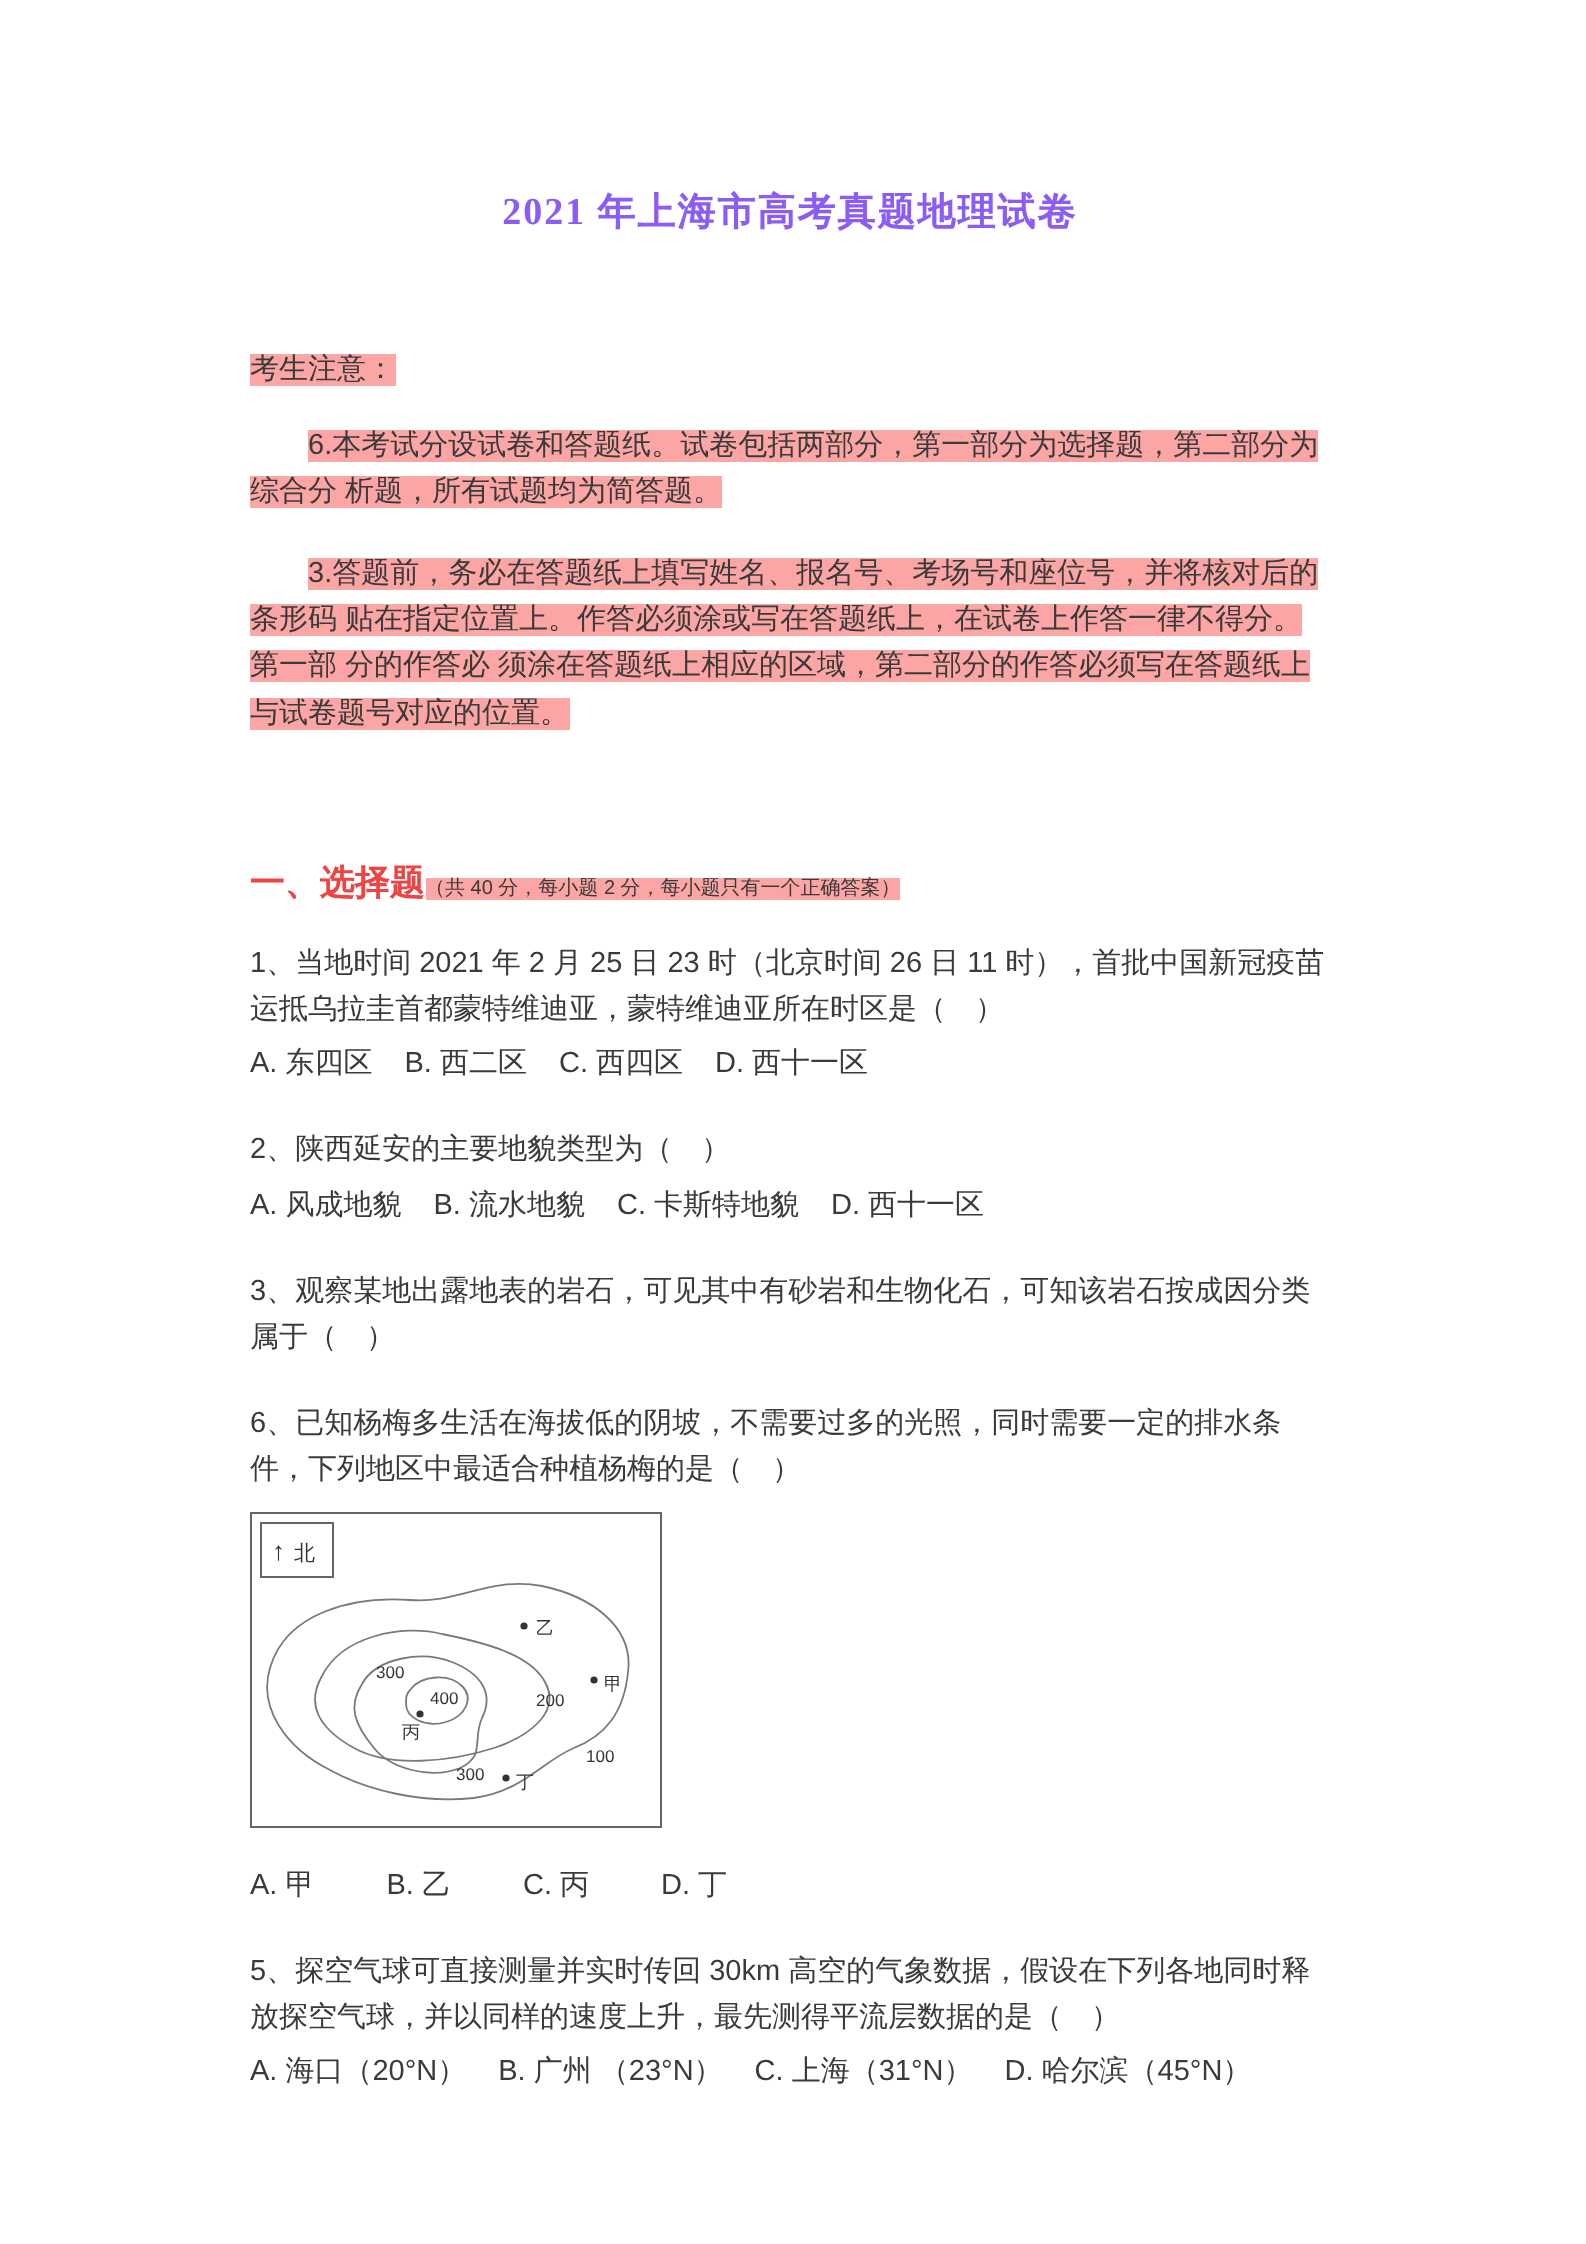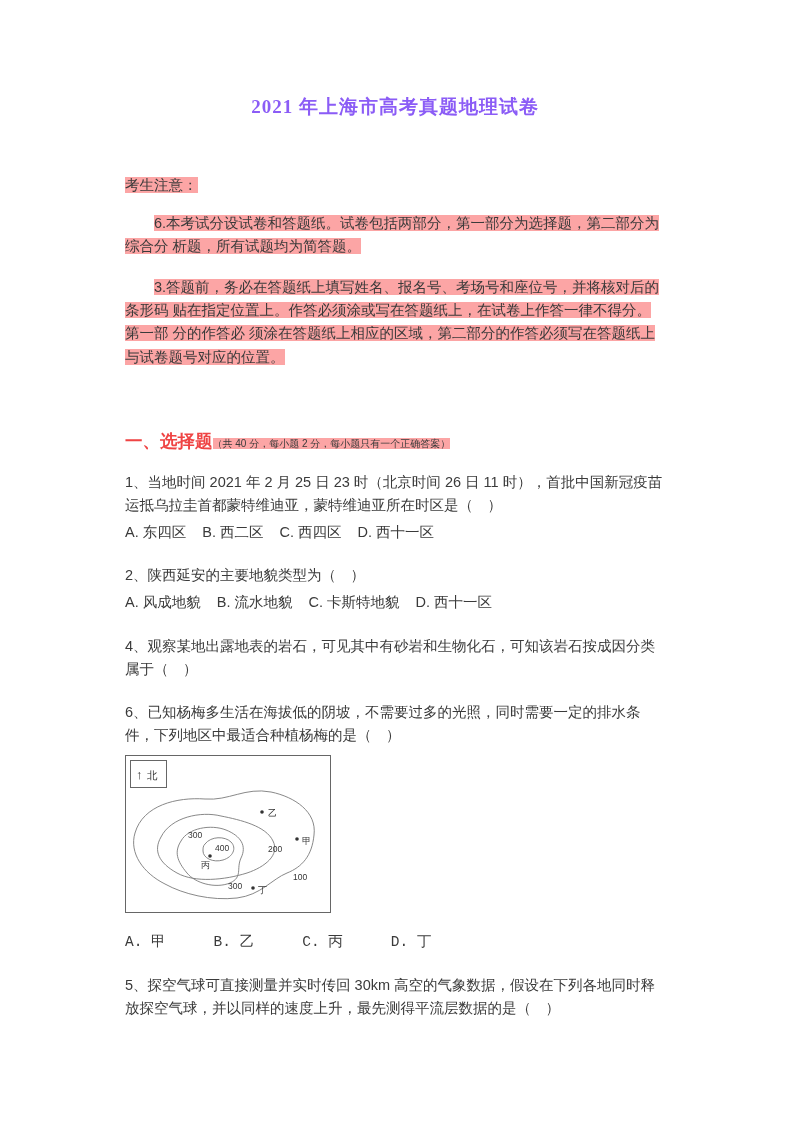--- a/index.html
+++ b/index.html
@@ -46,21 +46,21 @@
   }
   .question { margin: 0 0 20px 0; }
   .stem { margin: 0 0 4px 0; }
   .options {
     margin: 2px 0 0 0;
     display: flex;
     flex-wrap: wrap;
     column-gap: 16px;
     row-gap: 2px;
   }
-  .options.wide { column-gap: 48px; font-family: Liberation Mono, monospace; }
+  .options.wide { column-gap: 36px; }
   .map-wrap { margin: 8px 0 10px 0; }
   svg text {
     font-family: "Liberation Sans", "DejaVu Sans", sans-serif;
     fill: #333;
   }
 </style>
 </head>
 <body>
 
 <div class="page">
@@ -90,21 +90,21 @@
     <p class="stem">2、陕西延安的主要地貌类型为（　）</p>
     <p class="options">
       <span>A.  风成地貌</span>
       <span>B.  流水地貌</span>
       <span>C.  卡斯特地貌</span>
       <span>D.  西十一区</span>
     </p>
   </div>
 
   <div class="question">
-    <p class="stem">4、观察某地出露地表的岩石，可见其中有砂岩和生物化石，可知该岩石按成因分类属于（　）</p>
+    <p class="stem">3、观察某地出露地表的岩石，可见其中有砂岩和生物化石，可知该岩石按成因分类属于（　）</p>
   </div>
 
   <div class="question">
     <p class="stem">6、已知杨梅多生活在海拔低的阴坡，不需要过多的光照，同时需要一定的排水条件，下列地区中最适合种植杨梅的是（　）</p>
 
     <div class="map-wrap">
       <svg width="206" height="158" viewBox="0 0 206 158">
 
         <rect x="0.5" y="0.5" width="205" height="157" fill="#ffffff" stroke="#666" stroke-width="1"></rect>
 
@@ -148,15 +148,21 @@
     <p class="options wide">
       <span>A.  甲</span>
       <span>B.  乙</span>
       <span>C.  丙</span>
       <span>D.  丁</span>
     </p>
   </div>
 
   <div class="question">
     <p class="stem">5、探空气球可直接测量并实时传回 30km 高空的气象数据，假设在下列各地同时释放探空气球，并以同样的速度上升，最先测得平流层数据的是（　）</p>
+    <p class="options">
+      <span>A.  海口（20°N）</span>
+      <span>B.  广州 （23°N）</span>
+      <span>C.  上海（31°N）</span>
+      <span>D.  哈尔滨（45°N）</span>
+    </p>
   </div>
 
 </div>
 
 </body></html>

